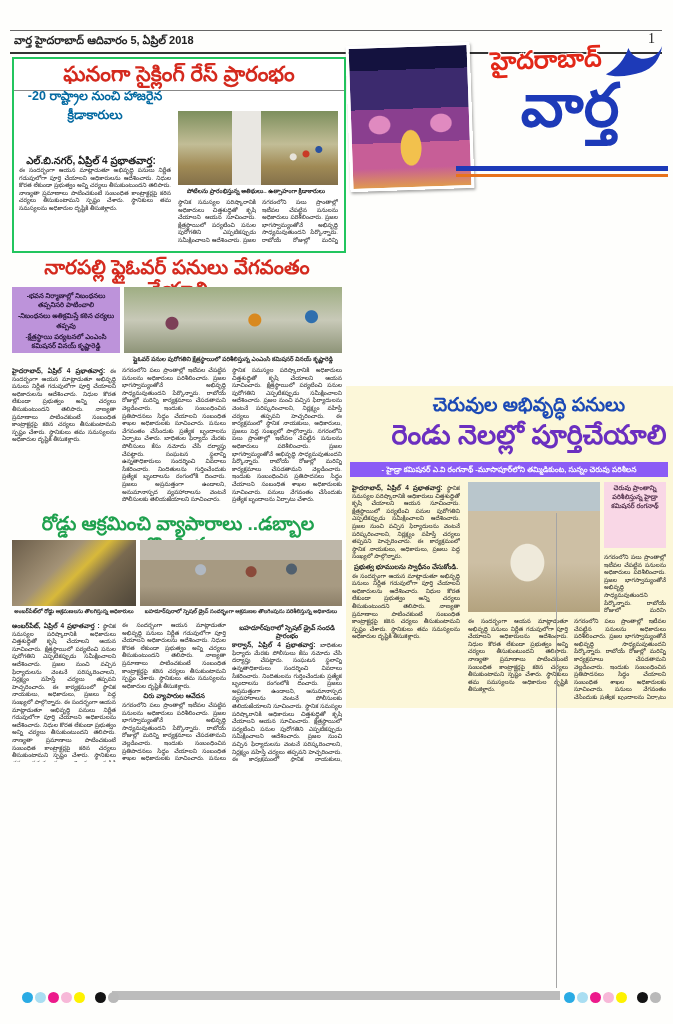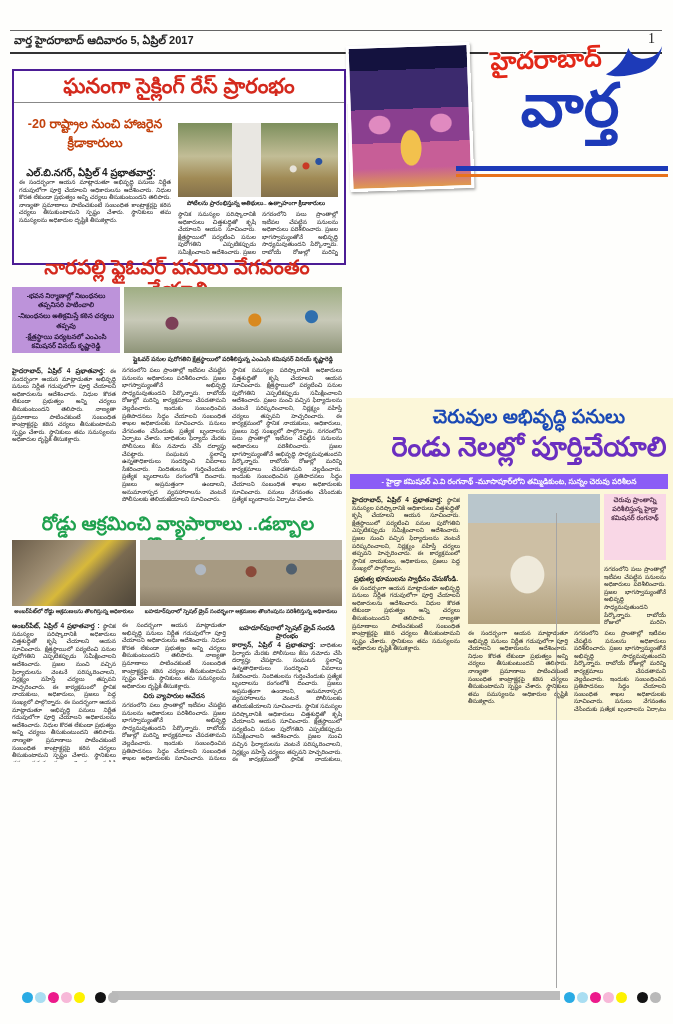--- a/index.html
+++ b/index.html
@@ -45,27 +45,27 @@
   .c-cy{background:#2aabe4;} .c-lcy{background:#a9def2;} .c-mg{background:#ec1a8b;}
   .c-pk{background:#f7b8d8;} .c-yl{background:#fef200;} .c-bk{background:#141414;margin-left:8px;}
   .c-gy{background:#b9b9b9;}
 </style>
 </head>
 <body>
 
 <div class="page">
 
   <div class="abs" style="left:10px;top:30px;width:652px;height:1px;background:#666;"></div>
-  <div class="abs" style="left:14px;top:34px;font-size:11px;font-weight:bold;color:#222;">వార్త హైదరాబాద్ ఆదివారం 5, ఏప్రిల్ 2017</div>
+  <div class="abs" style="left:14px;top:34px;font-size:11px;font-weight:bold;color:#222;">వార్త హైదరాబాద్ ఆదివారం 5, ఏప్రిల్ 2018</div>
   <div class="abs" style="left:648px;top:31px;font-size:14px;font-family:'Liberation Serif','DejaVu Serif',serif;color:#222;">1</div>
   <div class="abs" style="left:10px;top:52px;width:652px;height:2px;background:#333;"></div>
 
-  <section class="abs rel" style="left:12px;top:57px;width:330px;height:192px;border:2px solid #4c1d95;background:#fff;margin-top:12px;">
+  <section class="abs rel" style="left:12px;top:57px;width:330px;height:192px;border:2px solid #22c55e;background:#fff;">
     <div class="abs hl" style="left:0;top:3px;width:100%;font-size:21px;color:#d42a1e;border-bottom:1px solid #888;padding-bottom:4px;">ఘనంగా సైక్లింగ్ రేస్ ప్రారంభం</div>
-    <div class="abs hl" style="left:4px;top:44px;width:154px;font-size:12.5px;color:#c2410c;line-height:1.5;">-20 రాష్ట్రాల నుంచి హాజరైన క్రీడాకారులు</div>
+    <div class="abs hl" style="left:4px;top:28px;width:154px;font-size:12.5px;color:#0369a1;line-height:1.5;">-20 రాష్ట్రాల నుంచి హాజరైన క్రీడాకారులు</div>
     <div class="abs cap" style="left:0;top:96px;width:154px;font-size:10px;">ఎల్.బి.నగర్, ఏప్రిల్ 4 ప్రభాతవార్త:</div>
     <div class="ph ph-cyclists" style="left:164px;top:52px;width:160px;height:74px;"></div>
     <div class="abs cap" style="left:158px;top:129px;width:168px;font-size:6px;">పోటీలను ప్రారంభిస్తున్న అతిథులు.. ఉత్సాహంగా క్రీడాకారులు</div>
     <div class="abs jtext" style="left:5px;top:108px;width:152px;height:78px;">ఈ సందర్భంగా ఆయన మాట్లాడుతూ అభివృద్ధి పనులు నిర్ణీత గడువులోగా పూర్తి చేయాలని అధికారులను ఆదేశించారు. నిధుల కొరత లేకుండా ప్రభుత్వం అన్ని చర్యలు తీసుకుంటుందని తెలిపారు. నాణ్యతా ప్రమాణాలు పాటించకుంటే సంబంధిత కాంట్రాక్టర్లపై కఠిన చర్యలు తీసుకుంటామని స్పష్టం చేశారు. స్థానికులు తమ సమస్యలను అధికారుల దృష్టికి తీసుకెళ్లారు.</div>
     <div class="abs jtext" style="left:164px;top:140px;width:78px;height:46px;">స్థానిక సమస్యల పరిష్కారానికి అధికారులు చిత్తశుద్ధితో కృషి చేయాలని ఆయన సూచించారు. క్షేత్రస్థాయిలో పర్యటించి పనుల పురోగతిని ఎప్పటికప్పుడు సమీక్షించాలని ఆదేశించారు. ప్రజల నుంచి వచ్చిన ఫిర్యాదులను వెంటనే పరిష్కరించాలని, నిర్లక్ష్యం వహిస్తే చర్యలు తప్పవని హెచ్చరించారు. ఈ కార్యక్రమంలో స్థానిక నాయకులు, అధికారులు, ప్రజలు పెద్ద సంఖ్యలో పాల్గొన్నారు.</div>
     <div class="abs jtext" style="left:248px;top:140px;width:76px;height:46px;">నగరంలోని పలు ప్రాంతాల్లో ఇటీవల చేపట్టిన పనులను అధికారులు పరిశీలించారు. ప్రజల భాగస్వామ్యంతోనే అభివృద్ధి సాధ్యమవుతుందని పేర్కొన్నారు. రాబోయే రోజుల్లో మరిన్ని కార్యక్రమాలు చేపడతామని వెల్లడించారు. ఇందుకు సంబంధించిన ప్రతిపాదనలు సిద్ధం చేయాలని సంబంధిత శాఖల అధికారులకు సూచించారు. పనులు వేగవంతం చేసేందుకు ప్రత్యేక బృందాలను ఏర్పాటు చేశారు.</div>
   </section>
 
   <header>
     <div class="ph ph-charminar abs" style="left:348px;top:44px;width:118px;height:140px;transform:rotate(-2deg);"></div>

